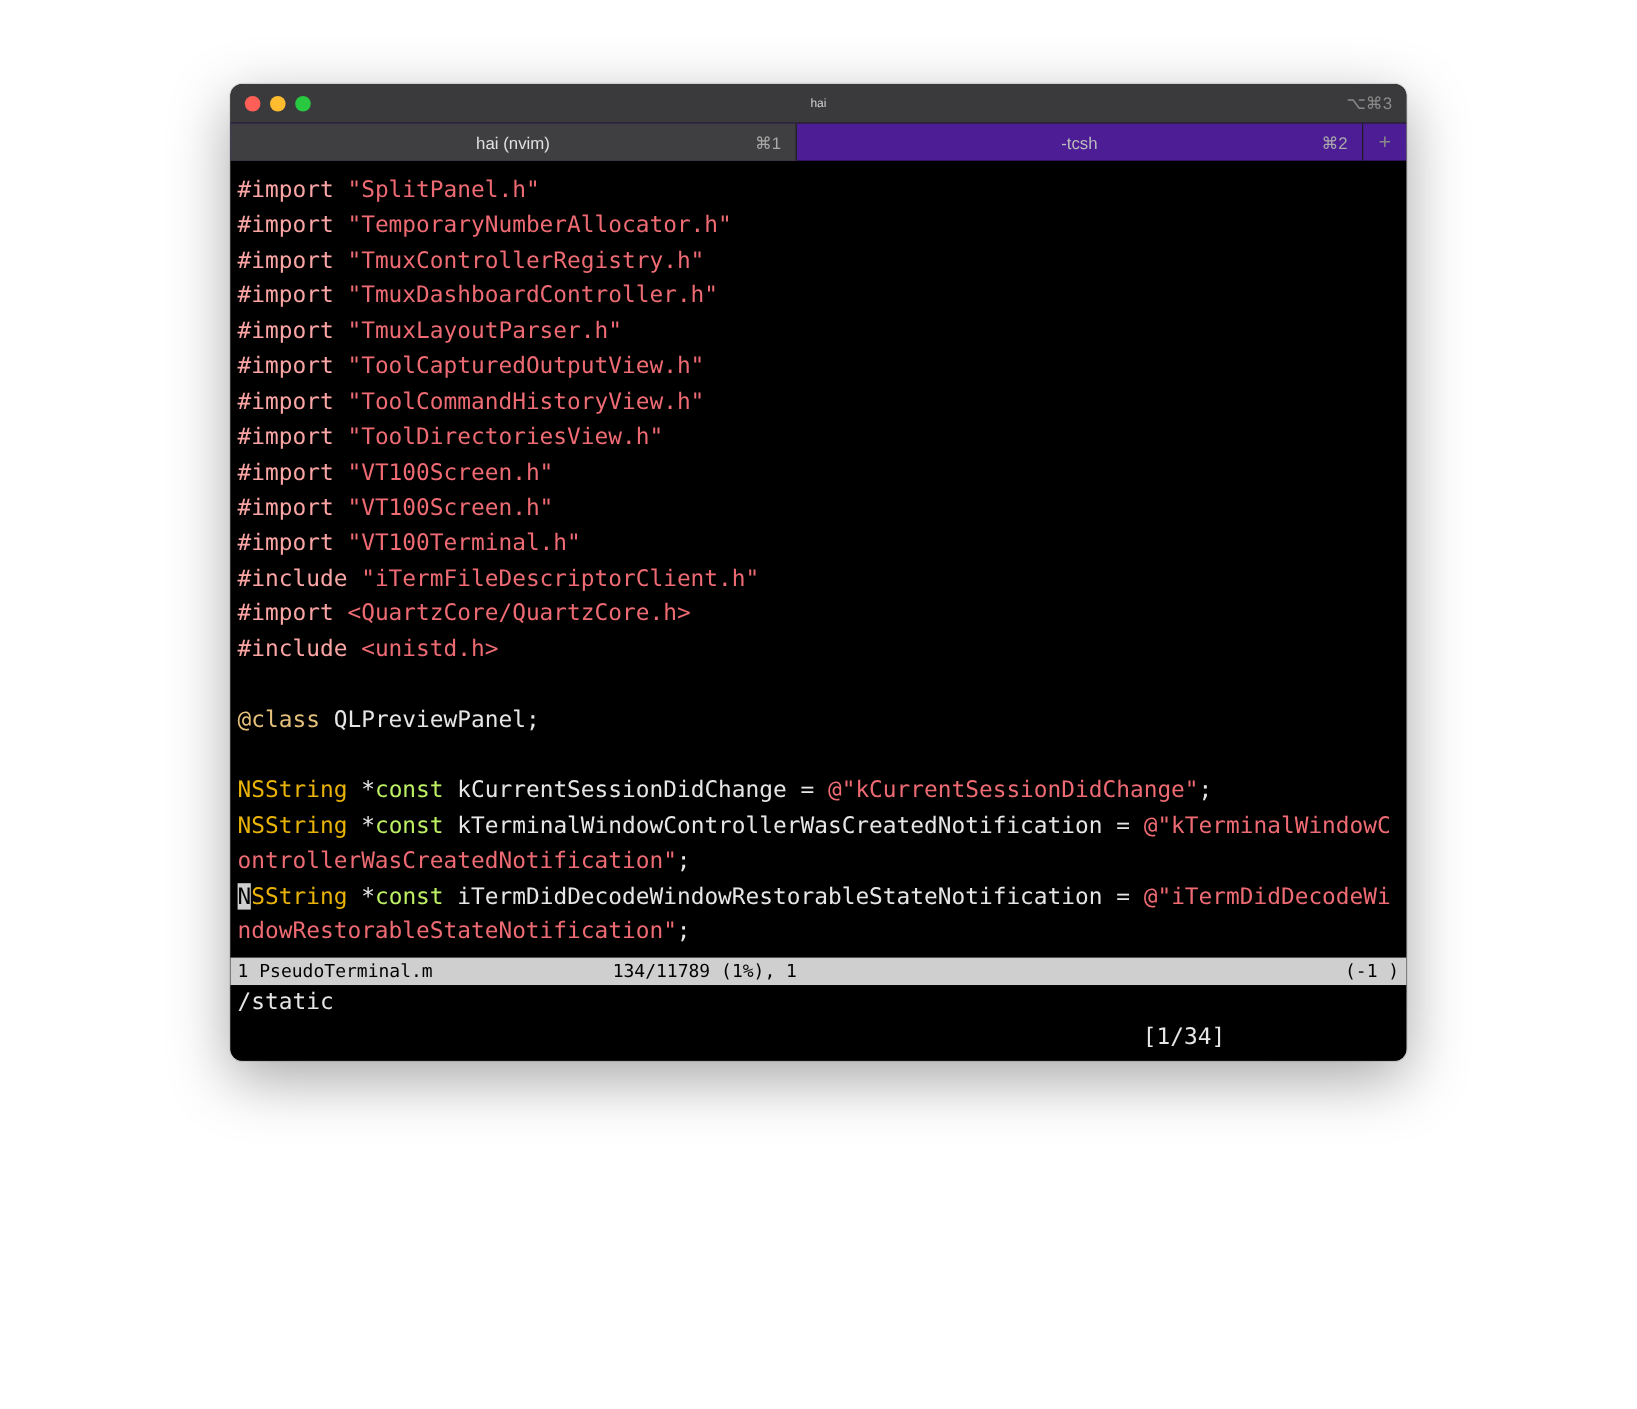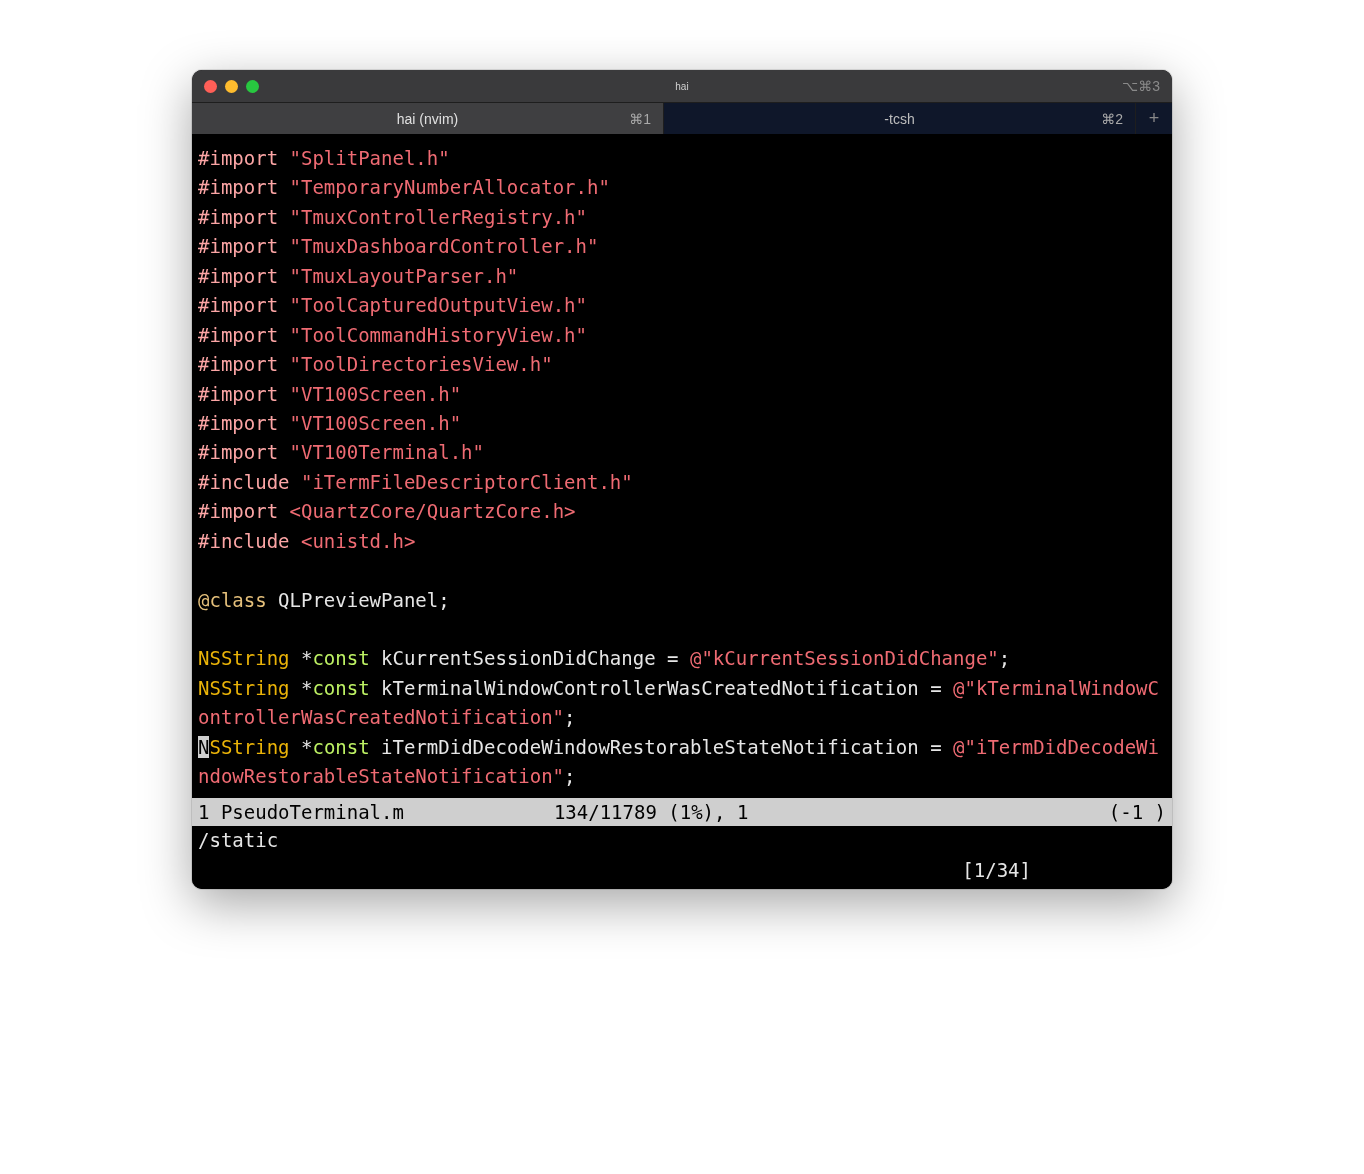--- a/index.html
+++ b/index.html
@@ -35,21 +35,21 @@
     .titlebar-title {
       position: absolute; left: 0; right: 0; text-align: center;
       color: #d0d0d0; font-size: 10px; font-weight: 500;
       pointer-events: none;
     }
     .titlebar-right {
       margin-left: auto; color: #8a8a8a; font-size: 14px;
       display: flex; align-items: center; gap: 2px;
     }
     .tabbar {
-      background: #0f172a;
+      background: #4c1d95;
       display: flex;
       height: 32px;
       border-top: 1px solid #1e1e1e;
       justify-content: space-between;
     }
     .tab {
       flex: 1;
       display: flex;
       align-items: center;
       justify-content: center;
@@ -87,34 +87,34 @@
     .c-const { color: #bef264; font-weight: 500; }
     .c-default { color: #e6e6e6; }
     .cur {
       background: #cfcfcf;
       color: #000;
     }
     .statusbar {
       background: #cfcfcf;
       color: #000;
       font-family: "SF Mono", Menlo, Monaco, Consolas, monospace;
-      font-size: 19px;
+      font-size: 15px;
       display: flex;
       padding: 1px 6px;
       line-height: 1.4;
     }
     .statusbar .sb-left { }
     .statusbar .sb-center { margin-left: 150px; }
     .statusbar .sb-right { margin-left: auto; }
     .cmdline {
       background: #000;
       color: #e6e6e6;
       font-family: "SF Mono", Menlo, Monaco, Consolas, monospace;
       font-size: 19px;
-      padding: 0 6px 4px 6px;
+      padding: 0 16px 4px 6px;
       line-height: 1.55;
     }
     .cmdline .cmd-row { display: block; }
     .cmdline .cmd-count { display: block; text-align: right; padding-right: 135px; }
   </style>
 </head>
 <body>
 
 <div class="window">
 

